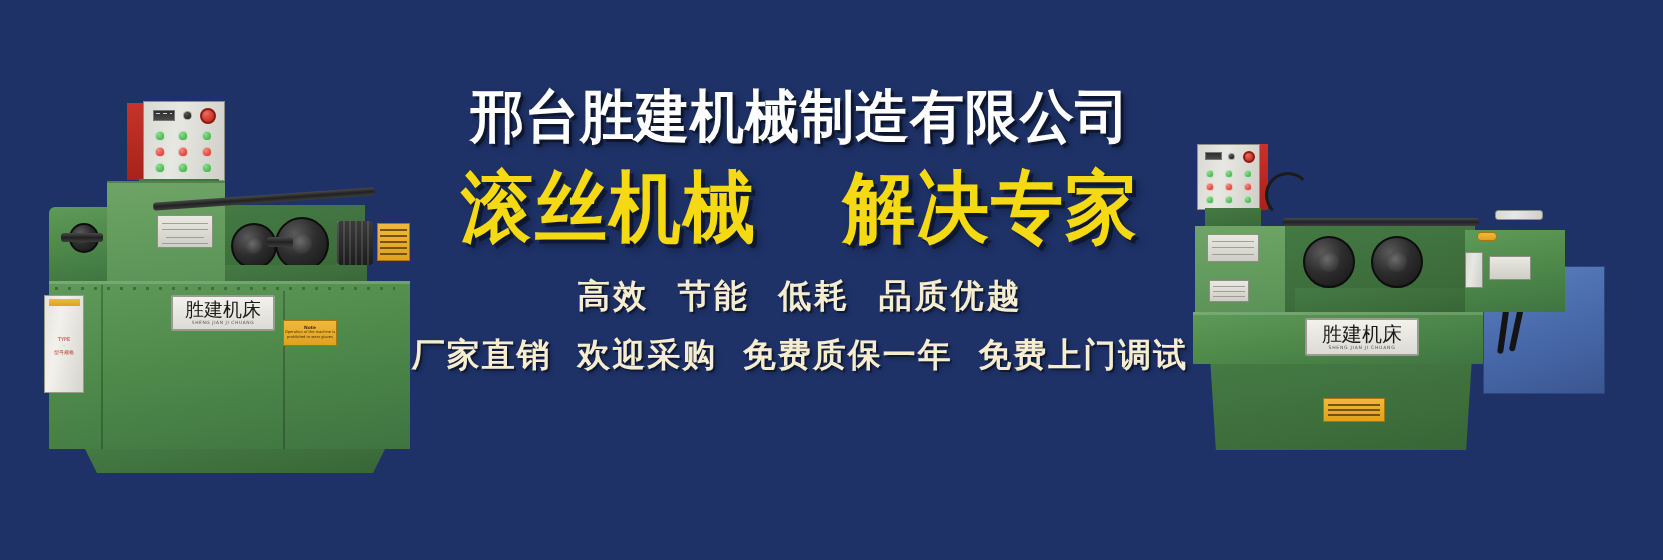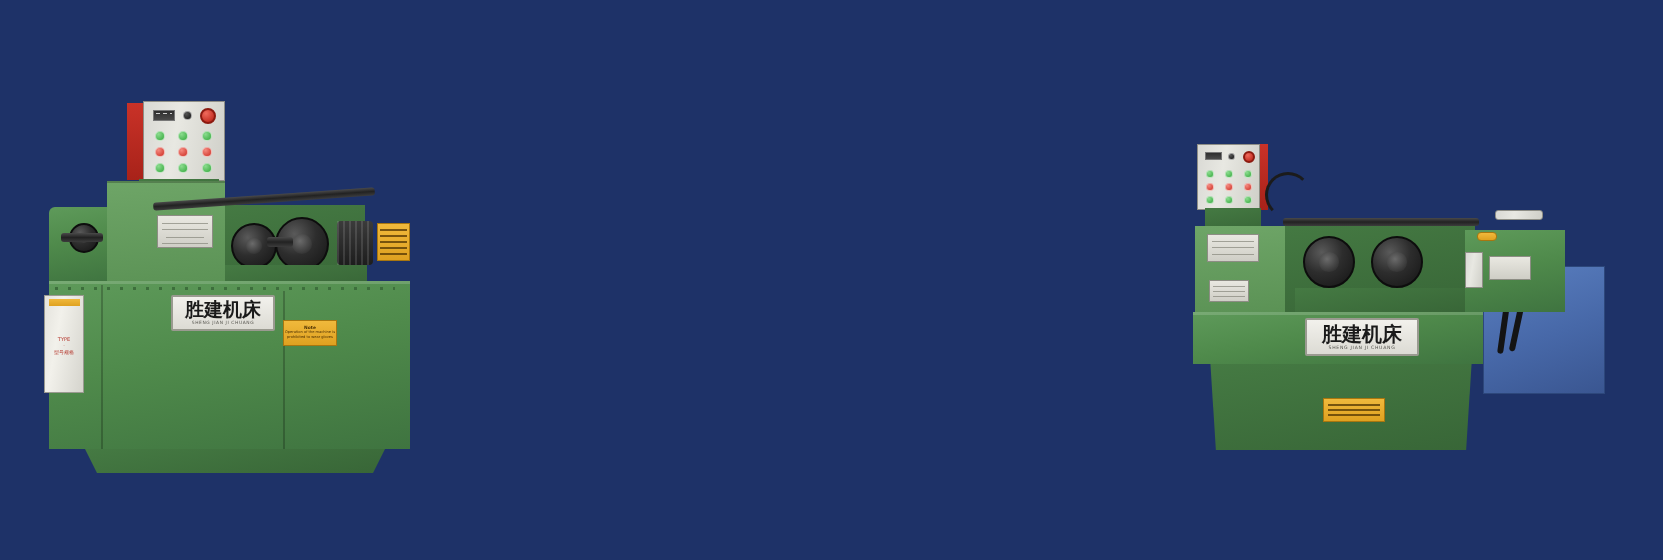--- a/index.html
+++ b/index.html
@@ -118,21 +118,21 @@
     border:2px solid #9a9a90;
     border-radius:2px;
     display:flex;
     flex-direction:column;
     align-items:center;
     justify-content:center;
     overflow:hidden;
   }
   .nameplate .np-cn {
     font-family:"DejaVu Serif", serif;
-    font-weight:bold;
+    font-weight:normal;
     color:#1a1a1a;
     white-space:nowrap;
     line-height:1;
   }
   .nameplate .np-py {
     font-family:"DejaVu Sans", sans-serif;
     color:#55544e;
     white-space:nowrap;
     line-height:1;
     margin-top:2px;
@@ -370,14 +370,25 @@
 
     <div class="green-dark" style="position:absolute; left:40px; top:234px; width:272px; height:86px;
                 clip-path:polygon(2% 0,98% 0,96% 100%,4% 100%);"></div>
     <div class="warn-plate" style="left:158px; top:268px; width:62px; height:24px;">
       <div class="wl" style="top:5px;"></div>
       <div class="wl" style="top:10px;"></div>
       <div class="wl" style="top:15px;"></div>
     </div>
   </div>
 
+  <div class="text-block">
+    <div class="company-name">邢台胜建机械制造有限公司</div>
+
+    <div class="headline">
+      <span>滚丝机械</span>
+      <span>解决专家</span>
+    </div>
+
+    <div class="sub-line sub-line-1">高效  节能  低耗  品质优越</div>
+    <div class="sub-line sub-line-2">厂家直销  欢迎采购  免费质保一年  免费上门调试</div>
+  </div>
 
 </div>
 
 </body></html>

